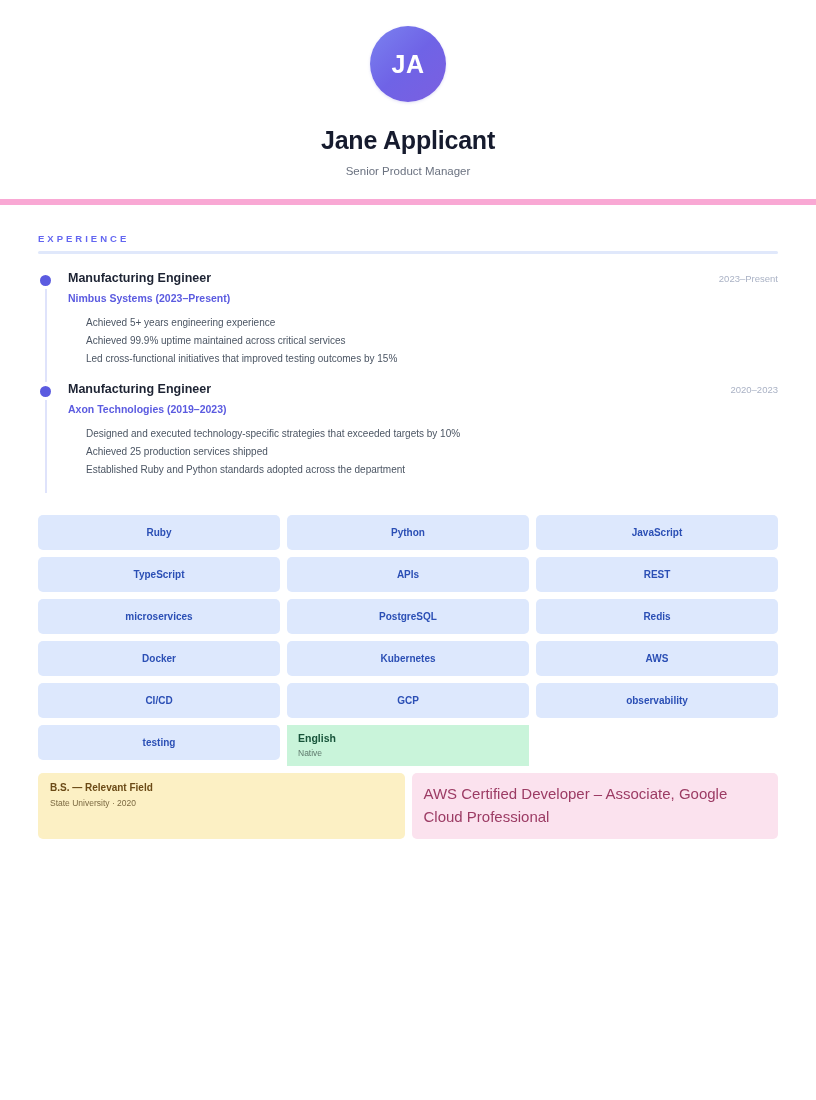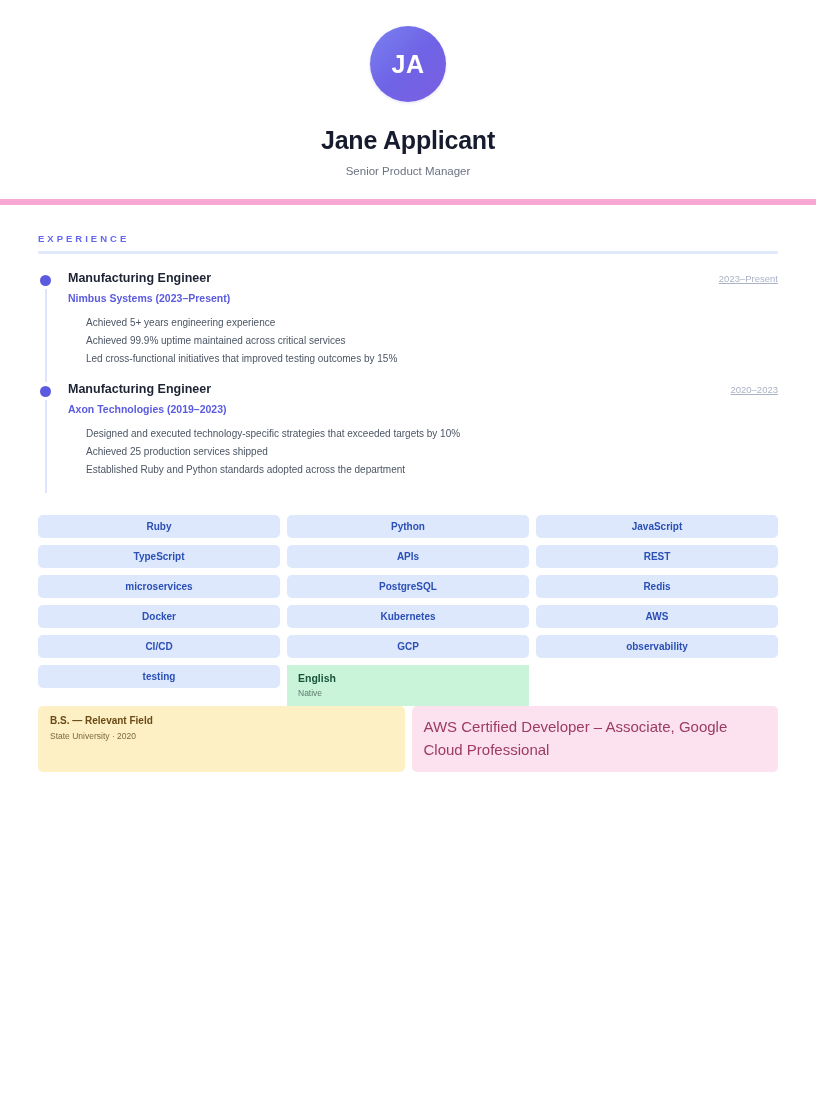--- a/index.html
+++ b/index.html
@@ -105,21 +105,20 @@
     font-size: 12.5px;
     font-weight: bold;
     color: #1d2333;
     text-align: center;
   }
   .entry-dates {
     font-size: 9.5px;
     color: #aab2c5;
     white-space: nowrap;
     padding-left: 12px;
-    text-decoration: underline;
   }
   .entry-org {
     margin-top: 7px;
     font-size: 10.5px;
     font-weight: bold;
     color: #5b5be0;
   }
   .bullets {
     list-style: none;
     margin: 10px 0 0 0;
@@ -135,21 +134,21 @@
   
   .chip-grid {
     display: grid;
     grid-template-columns: repeat(3, 1fr);
     gap: 7px;
     margin-top: 22px;
   }
   .chip {
     background: #dde8fd;
     border-radius: 5px;
-    height: 23px;
+    height: 35px;
     display: flex;
     align-items: center;
     justify-content: center;
     font-size: 10px;
     font-weight: bold;
     color: #2b4fb5;
   }
   .lang-card {
     background: #c9f4da;
     border-radius: 0;
@@ -168,20 +167,21 @@
     margin-top: 4px;
     font-size: 8.5px;
     color: #5f7a6d;
   }
 
   
   .bottom-row {
     display: grid;
     grid-template-columns: 1fr 1fr;
     gap: 7px;
+    margin-top: 7px;
   }
   .edu-card {
     background: #fcf0c4;
     border-radius: 5px;
     padding: 9px 12px 10px 12px;
   }
   .edu-degree {
     font-size: 10px;
     font-weight: bold;
     color: #6b4a16;

